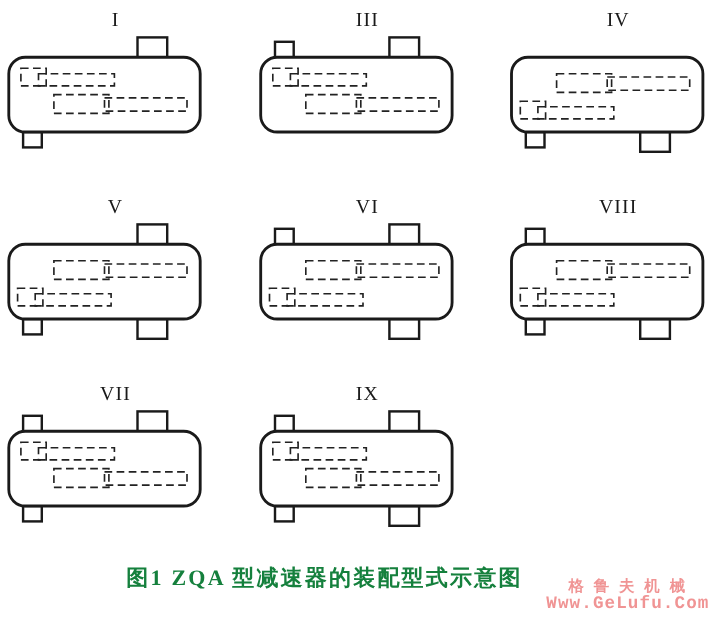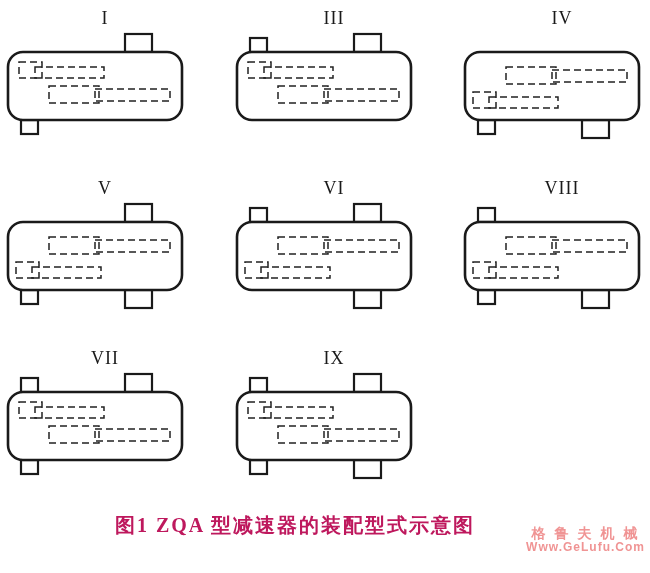--- a/index.html
+++ b/index.html
@@ -21,30 +21,30 @@
     text-align:center; font-size:18px; letter-spacing:1px;
     color:#1a1a1a;
   }
   svg { display:block; }
   .tab   { fill:#ffffff; stroke:#1a1a1a; stroke-width:2.2; }
   .bodyr { fill:#ffffff; stroke:#1a1a1a; stroke-width:2.6; }
   .dash  { fill:none; stroke:#222222; stroke-width:1.5; stroke-dasharray:7 4; }
   .caption {
     margin-top:2px; padding-right:60px;
     text-align:center; font-size:20px; font-weight:bold;
-    letter-spacing:2px; color:#be185d;
+    letter-spacing:2px; color:#15803d;
   }
   .watermark {
     position:absolute; top:526px; right:5px;
     text-align:center; font-weight:bold; line-height:1.1;
   }
   .wm1 { font-size:14px; letter-spacing:9px; margin-right:-7px; }
   .wm2 {
-    font-size:12px; letter-spacing:1px;
-    font-family:Liberation Sans, sans-serif;
+    font-size:16px; letter-spacing:1px;
+    font-family:Liberation Mono, monospace;
   }
 </style>
 </head>
 <body>
 
 <div>
   <div class="grid">
       <div class="cell">
         <div class="dlabel">I</div>
         <svg viewBox="0 0 206 120" width="206" height="120">

